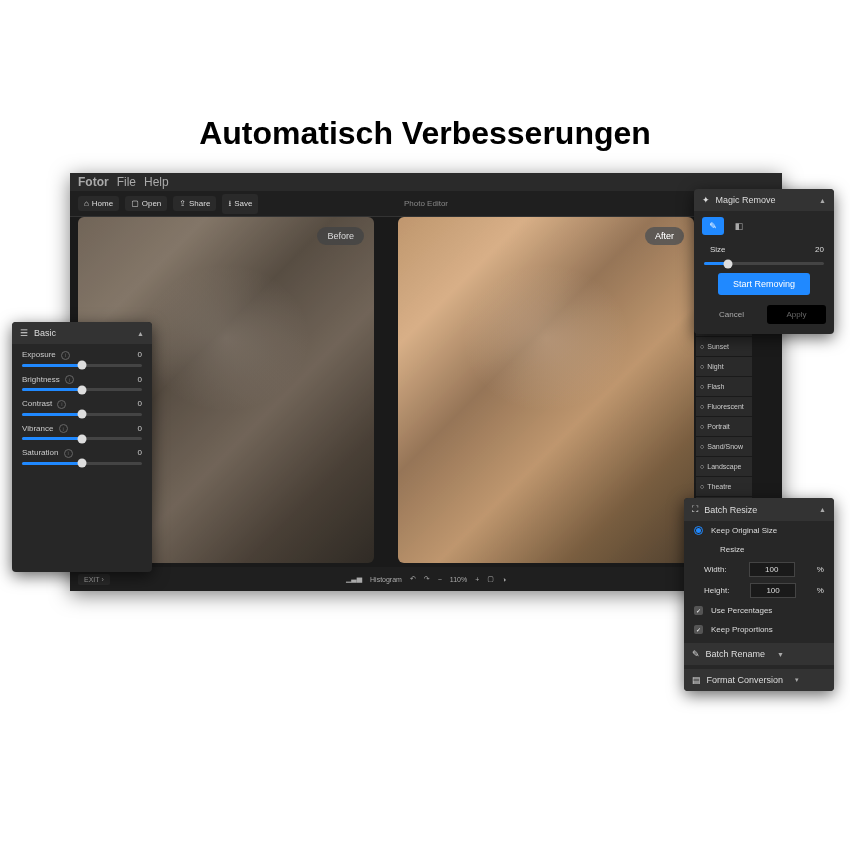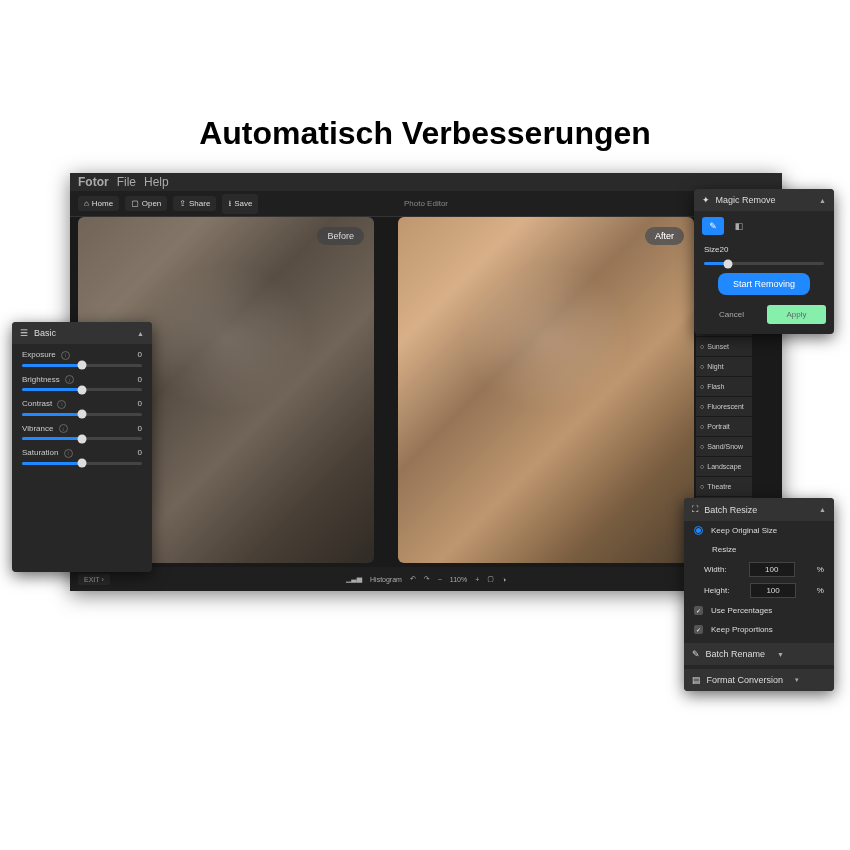--- a/index.html
+++ b/index.html
@@ -34,26 +34,26 @@
 .slider-lbl{display:flex;justify-content:space-between;font-size:8px;margin-bottom:4px;color:#ccc;}
 .slider-lbl .info{display:inline-flex;align-items:center;justify-content:center;width:9px;height:9px;border:1px solid #666;border-radius:50%;font-size:6px;color:#666;margin-left:3px;}
 .slider{position:relative;height:3px;background:#444;border-radius:2px;}
 .slider-fill{position:absolute;height:100%;background:#2089ff;border-radius:2px;left:0;width:50%;}
 .slider-thumb{position:absolute;top:50%;left:50%;transform:translate(-50%,-50%);width:9px;height:9px;background:#ddd;border-radius:50%;}
 
 .magic{top:189px;right:16px;width:140px;}
 .mtabs{display:flex;gap:4px;padding:6px 8px;}
 .mtab{width:22px;height:18px;border-radius:3px;display:flex;align-items:center;justify-content:center;}
 .mtab.active{background:#2089ff;}
-.sz-row{display:flex;padding:4px 10px;font-size:8px;}
+.sz-row{display:flex;justify-content:space-between;padding:4px 10px;font-size:8px;margin-left:6px;}
 .sz-slider{margin:4px 10px 8px;}
-.btn-primary{background:#2089ff;color:#fff;text-align:center;padding:6px;margin:4px 24px;border-radius:8px;font-size:9px;cursor:pointer;}
+.btn-primary{background:#2089ff;color:#fff;text-align:center;padding:6px;margin:4px 24px;border-radius:3px;font-size:9px;cursor:pointer;}
 .btn-row{display:flex;padding:6px 8px 10px;gap:6px;}
 .btn-sec{flex:1;text-align:center;padding:5px;font-size:8px;color:#aaa;border-radius:3px;cursor:pointer;}
-.btn-sec.disabled{background:#86efac;color:#666;}
+.btn-sec.disabled{background:#000000;color:#666;}
 
 .batch{top:498px;right:16px;width:150px;}
 .batch .phead{background:#333;}
 .brow{padding:5px 10px;font-size:8px;display:flex;align-items:center;gap:8px;}
 .radio{width:9px;height:9px;border:1px solid #2089ff;border-radius:50%;display:inline-flex;align-items:center;justify-content:center;}
 .radio.on::after{content:'';width:5px;height:5px;background:#2089ff;border-radius:50%;}
 .dim-row{display:flex;align-items:center;justify-content:space-between;padding:3px 10px 3px 20px;font-size:8px;}
 .dim-in{background:#1a1a1a;border:1px solid #444;padding:2px 0;width:46px;text-align:center;color:#ddd;font-size:8px;}
 .chk{width:9px;height:9px;background:#555;border-radius:2px;display:inline-flex;align-items:center;justify-content:center;color:#fff;font-size:6px;}
 .section-head{display:flex;align-items:center;padding:6px 8px;background:#333;margin-top:4px;gap:6px;}
@@ -279,21 +279,21 @@
   <div class="phead">
     <span>⛶</span>
     <span>Batch Resize</span>
     <span class="sp"></span>
       <span class="caret">▲</span>
   </div>
   <div class="brow">
       <span class="radio on"></span>
       <span>Keep Original Size</span>
     </div>
-  <div class="brow" style="padding-left:28px;">Resize</div>
+  <div class="brow" style="padding-left:36px;">Resize</div>
   <div class="dim-row">
     <span>Width:</span>
     <span class="dim-in">100</span>
     <span>%</span>
   </div>
   <div class="dim-row">
     <span>Height:</span>
     <span class="dim-in">100</span>
     <span>%</span>
   </div>

